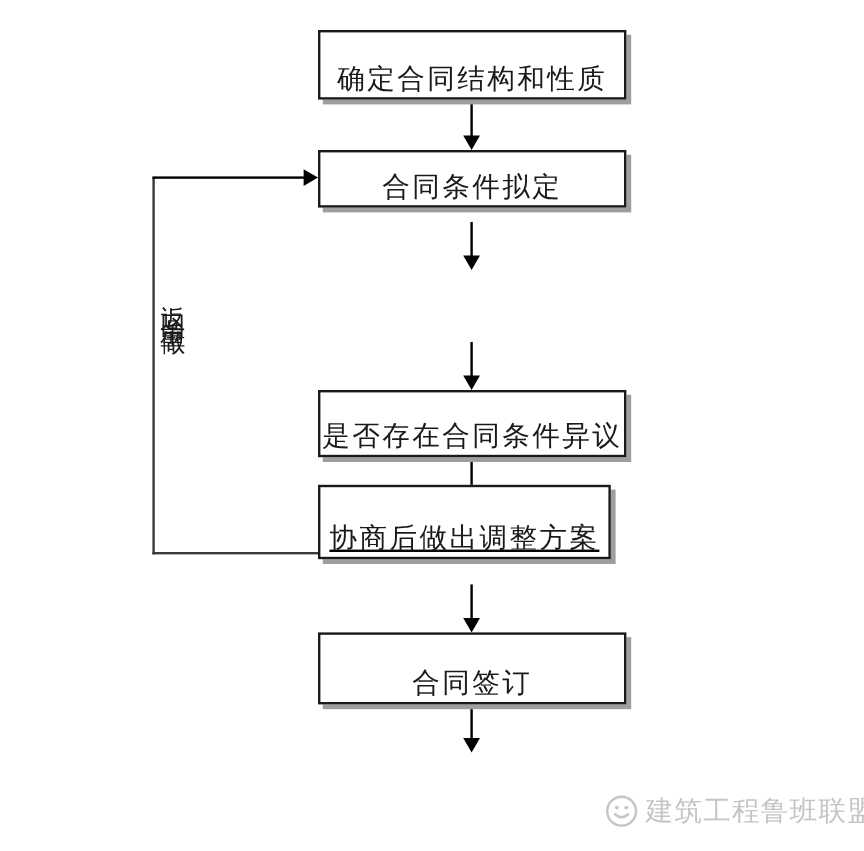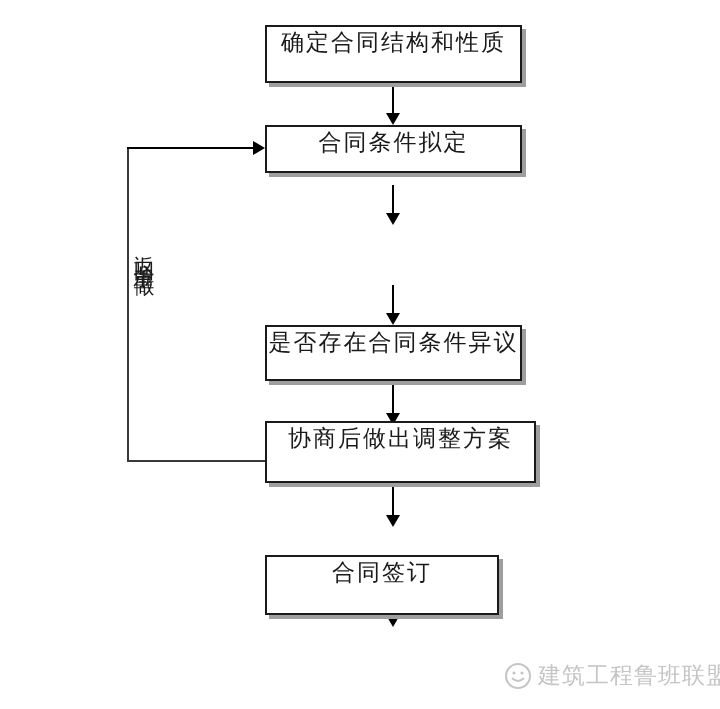--- a/index.html
+++ b/index.html
@@ -16,21 +16,21 @@
     background:#ffffff;
     font-family:"DejaVu Serif","Liberation Serif",serif;
     overflow:hidden;
   }
   .node{
     position:absolute;
     box-sizing:border-box;
     background:#ffffff;
     border:2px solid var(--border-color);
     box-shadow:4px 4px 0 0 var(--shadow-color);
-    display:flex;align-items:flex-start;justify-content:center;
+    display:flex;align-items:flex-end;justify-content:center;
     z-index:2;
   }
   .node span{
     font-size:23px;
     color:var(--text-color);
     letter-spacing:2px;
     white-space:nowrap;
   }
   .vline,.hline{position:absolute;background:var(--line-color);z-index:1;}
   .vline{width:2px;}
@@ -83,25 +83,25 @@
 
   <div class="node" style="left:265px;top:125px;width:257px;height:48px;">
     <span>合同条件拟定</span>
   </div>
 
 
   <div class="node" style="left:265px;top:325px;width:257px;height:56px;">
     <span>是否存在合同条件异议</span>
   </div>
 
-  <div class="node" style="left:265px;top:421px;width:271px;height:62px;">
+  <div class="node" style="left:265px;top:404px;width:244px;height:62px;text-decoration:underline;">
     <span>协商后做出调整方案</span>
   </div>
 
-  <div class="node" style="left:265px;top:527px;width:234px;height:60px;margin-top:28px;">
+  <div class="node" style="left:265px;top:527px;width:257px;height:60px;">
     <span>合同签订</span>
   </div>
 
 
   <div class="vline" style="left:392px;top:83px;height:32px;"></div>
   <div class="arrow-down" style="left:386px;top:113px;"></div>
 
   <div class="vline" style="left:392px;top:185px;height:30px;"></div>
   <div class="arrow-down" style="left:386px;top:213px;"></div>
 

